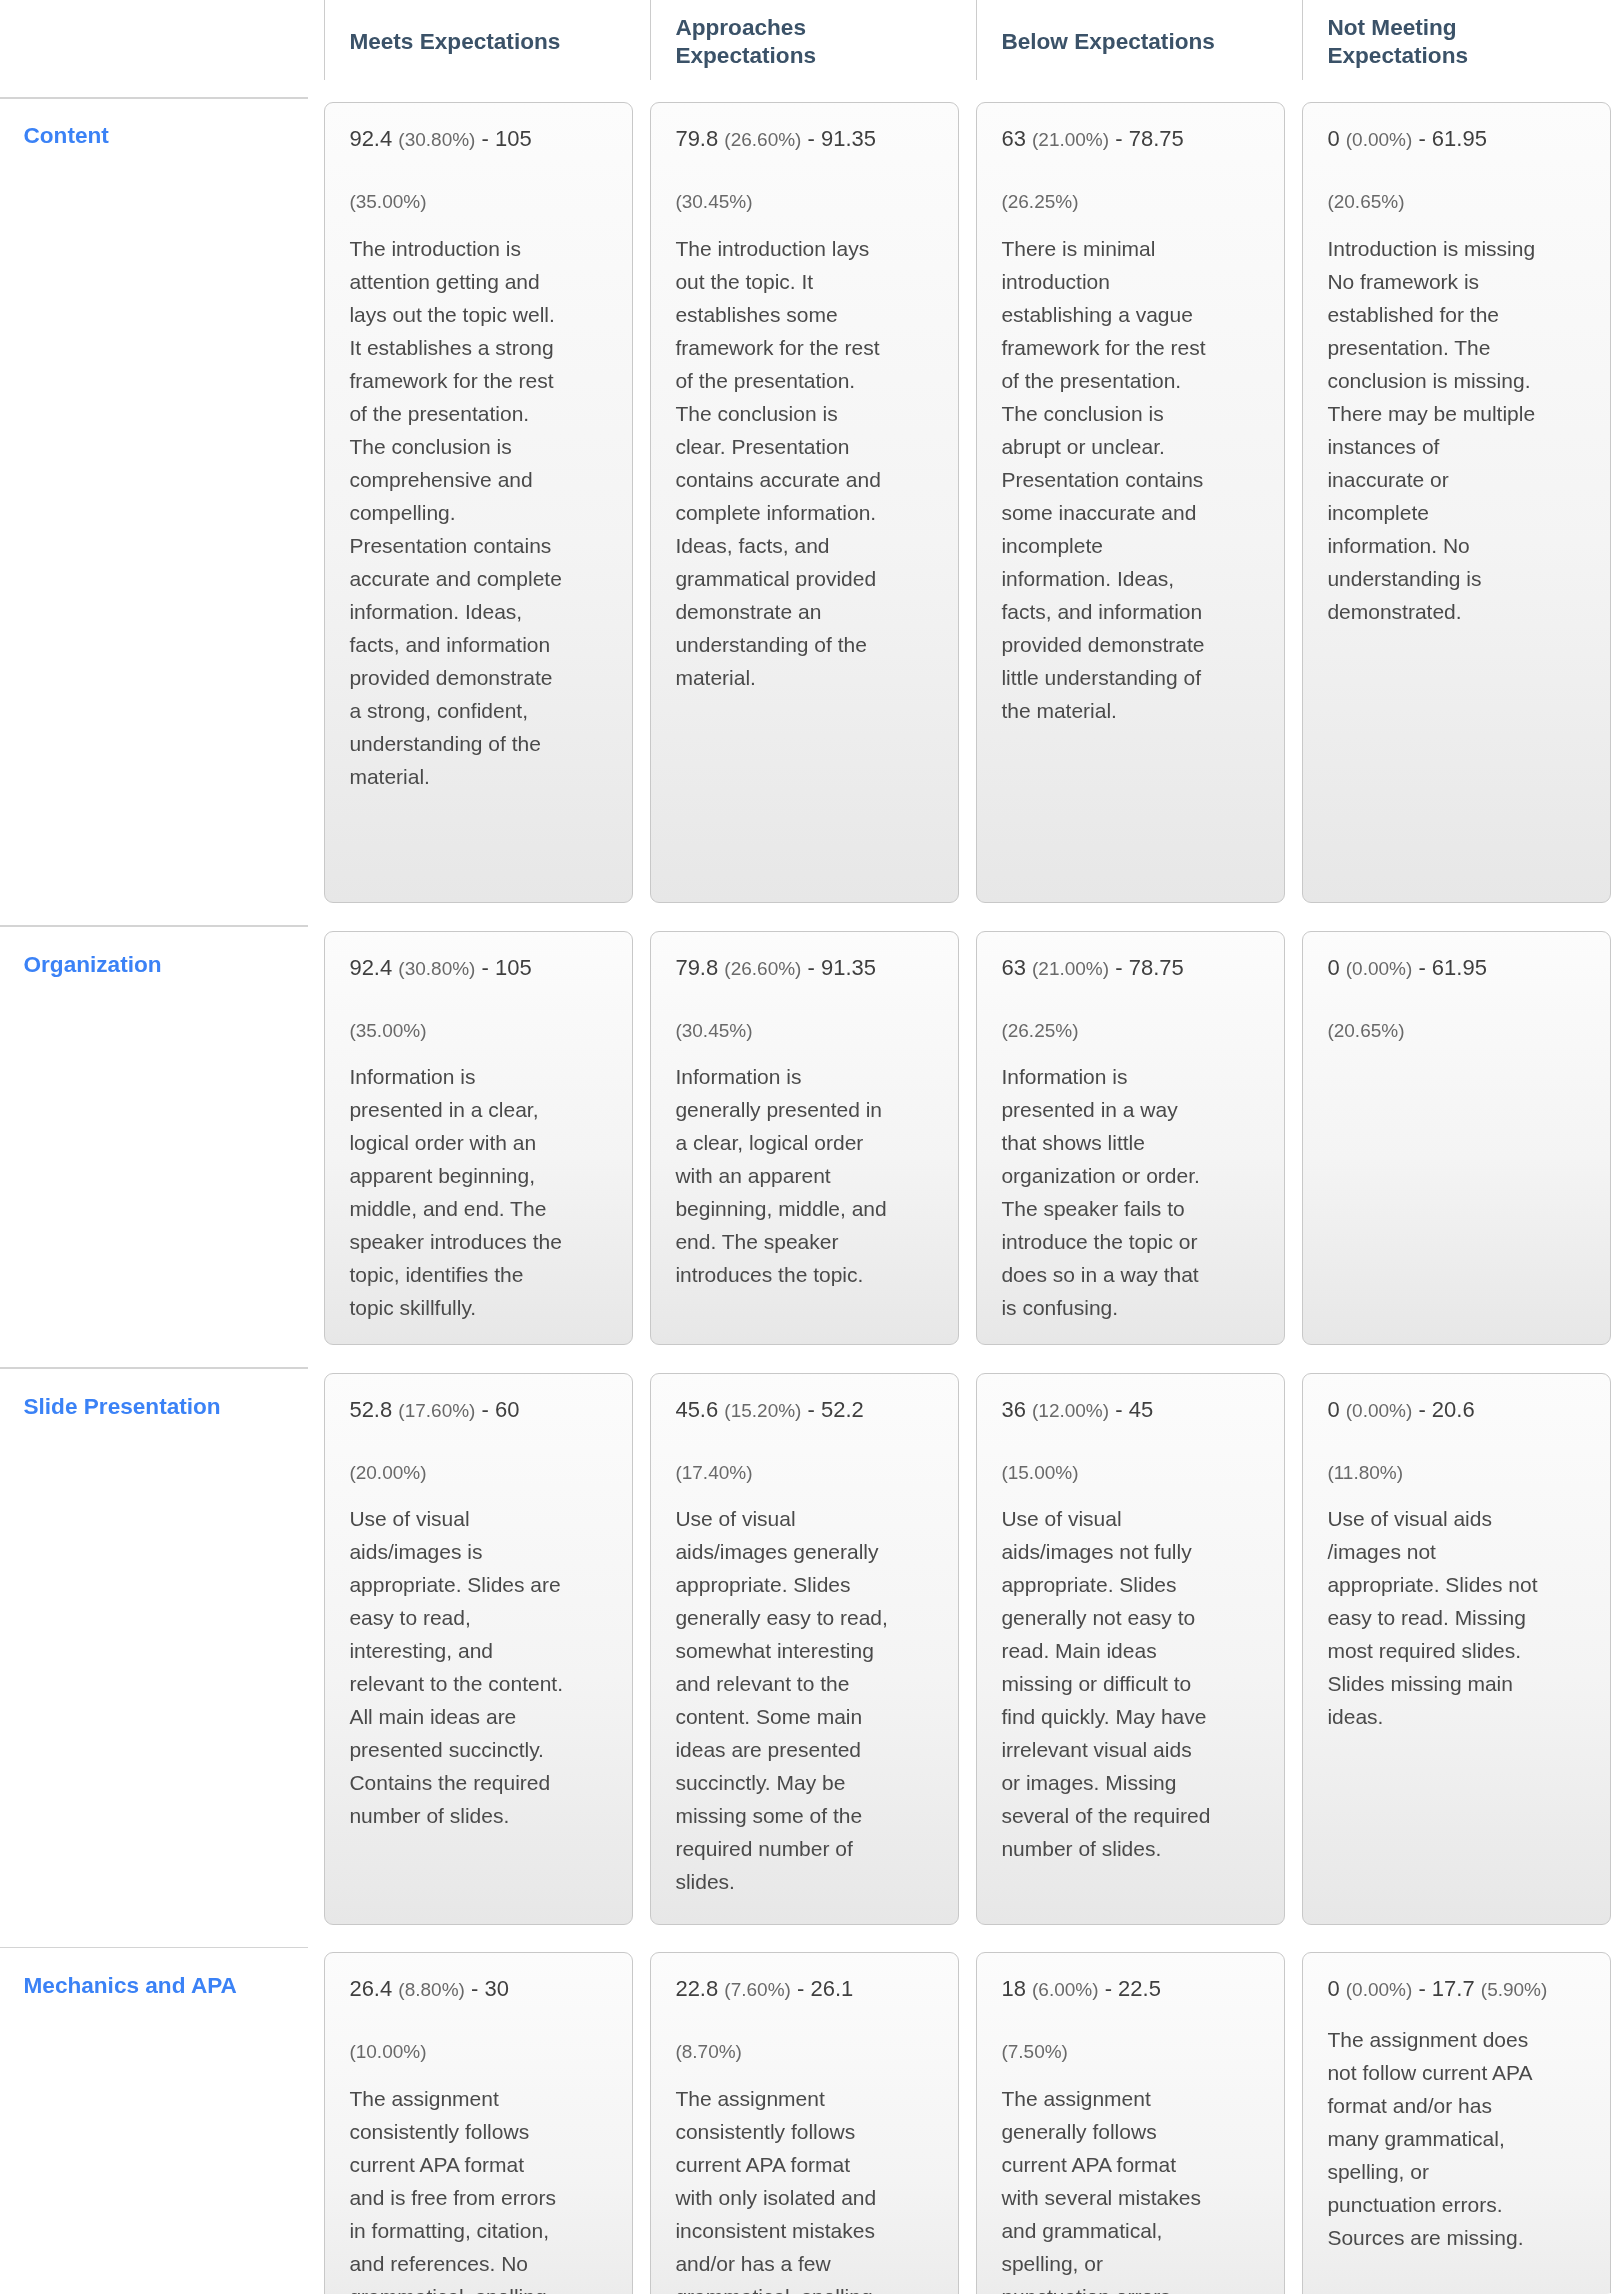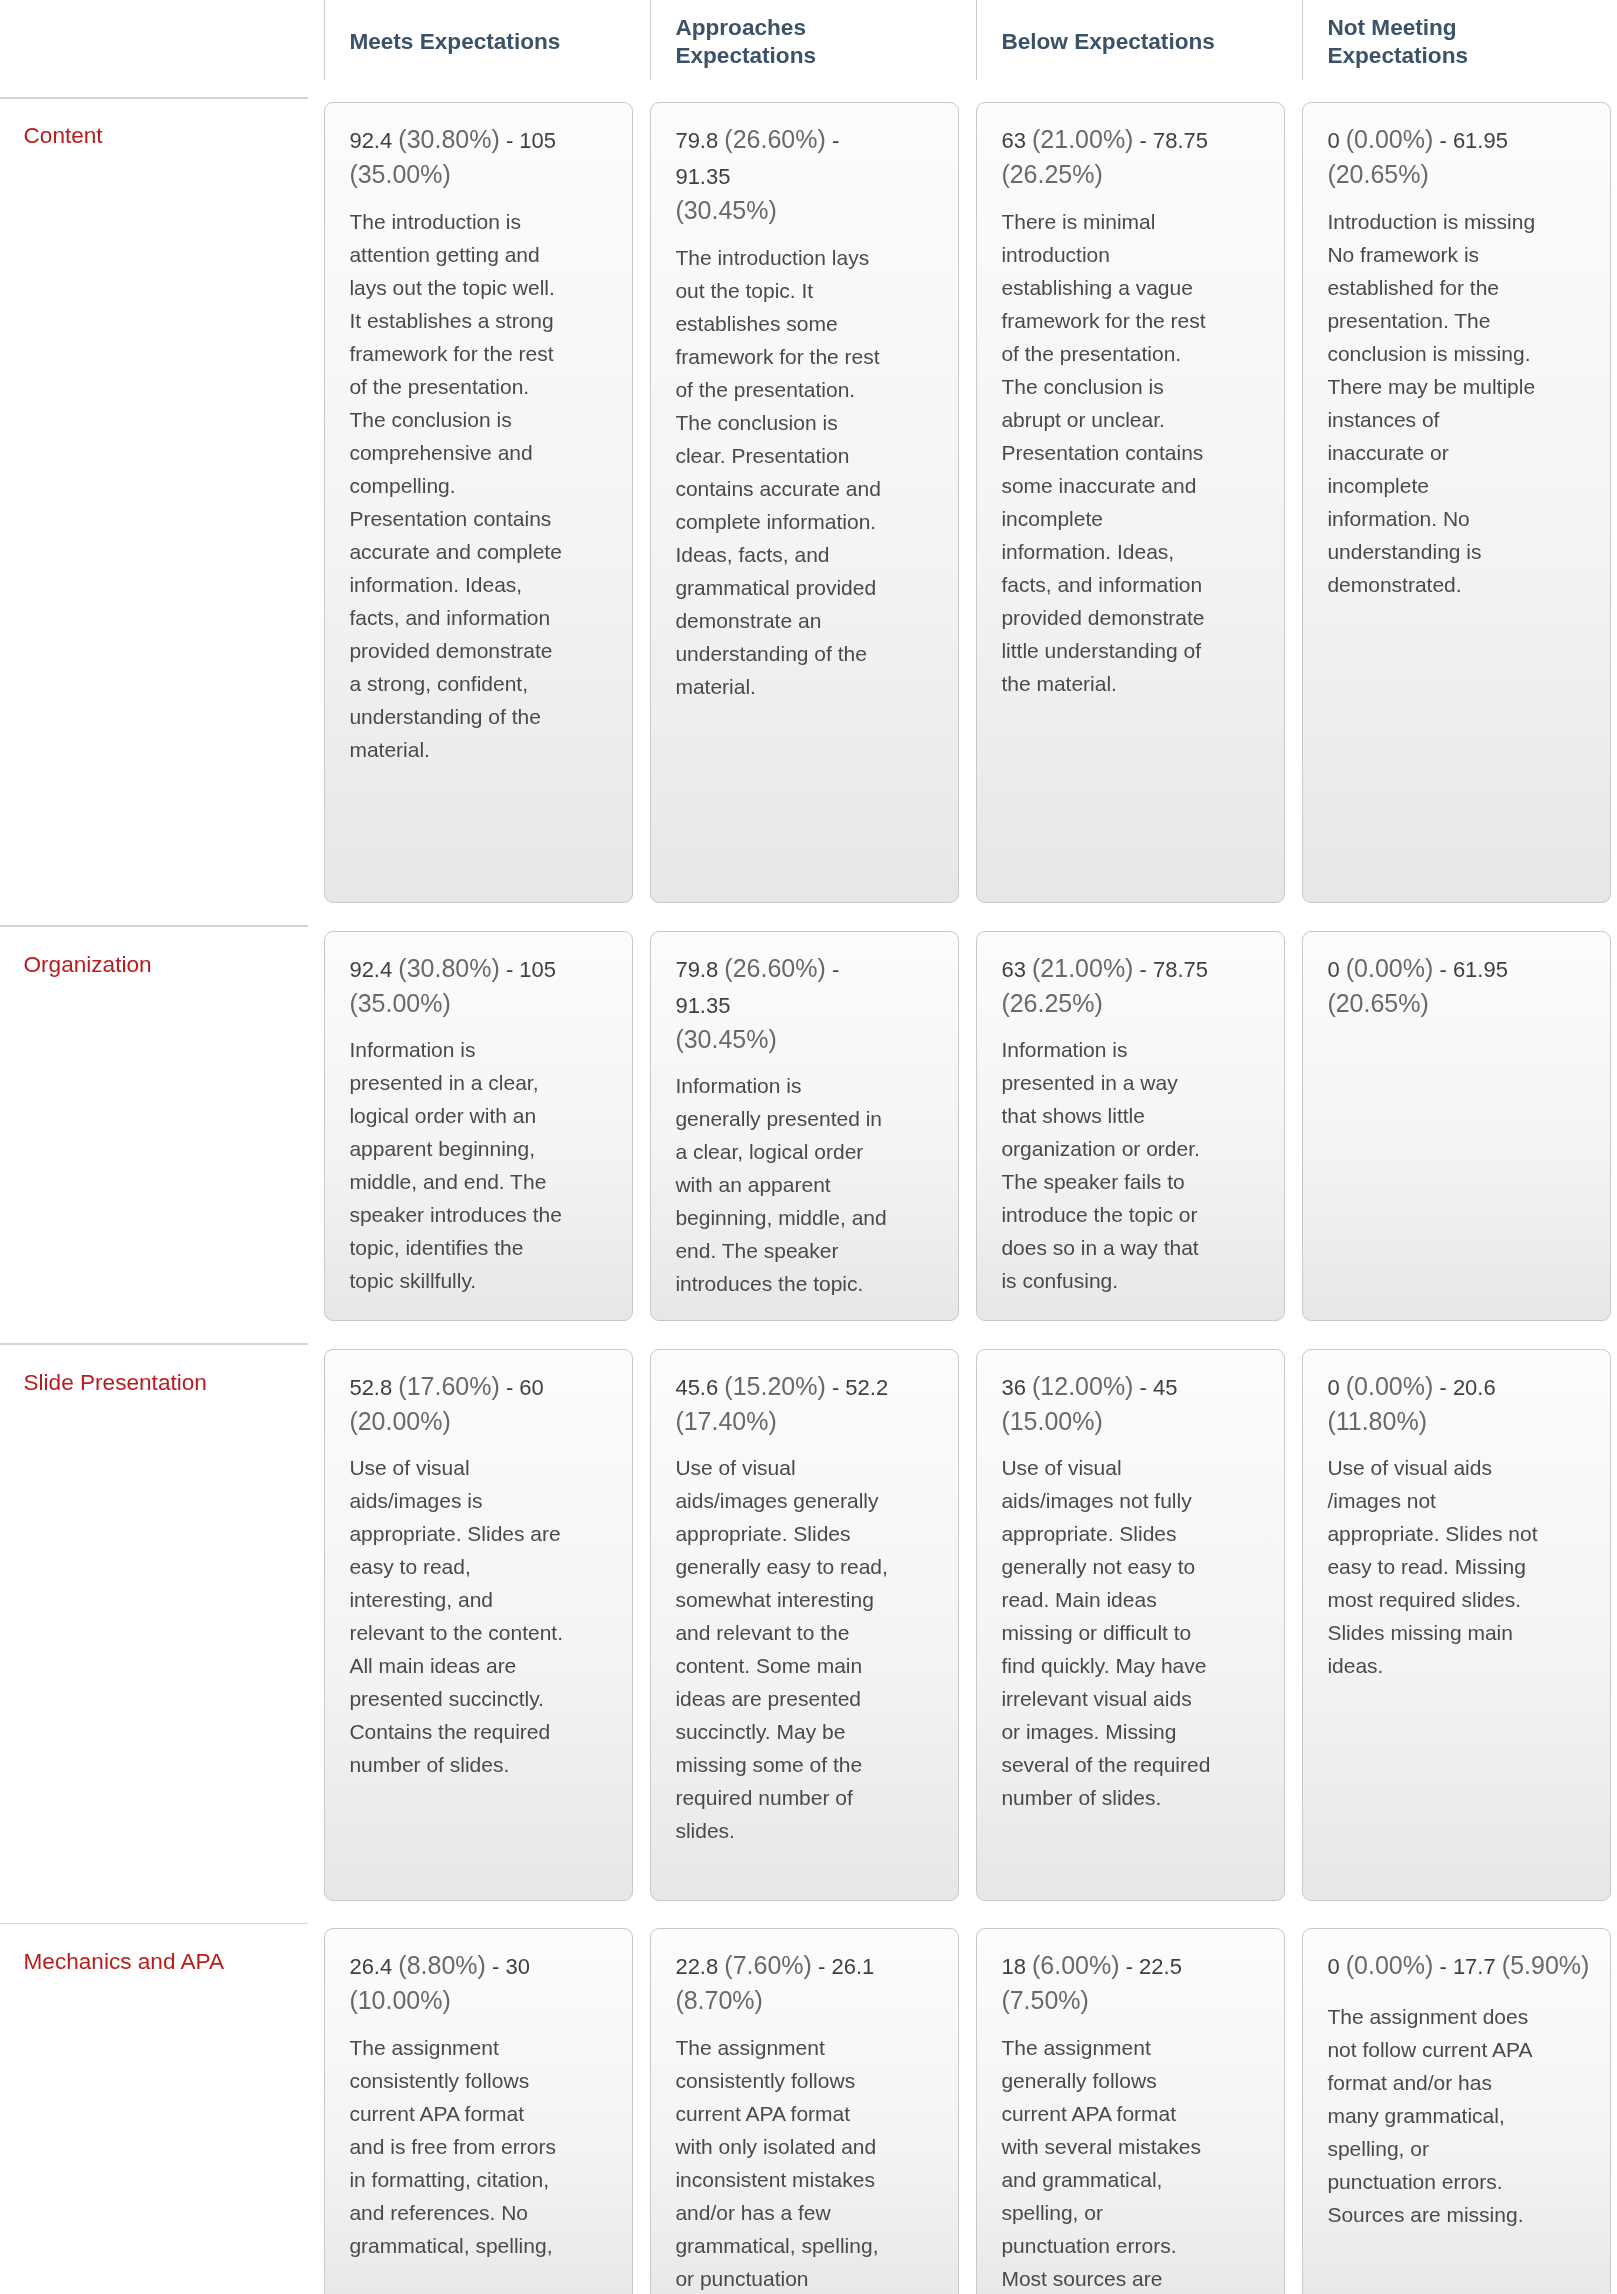--- a/index.html
+++ b/index.html
@@ -27,38 +27,38 @@
     font-size:22.6px; font-weight:bold; line-height:28px;
   }
   
   .rub-row { position:relative; padding:5.4px 0 22px 0; align-items:stretch; }
   .rub-row::before {
     content:""; position:absolute; top:0; left:0;
     width:308px; height:1.8px; background:#d4d4d4;
   }
   .row-label {
     padding:20px 16.3px 0 23.5px;
-    color:#b91c1c;
-    font-size:22.6px; font-weight:normal; line-height:28px;
+    color:#3b82f6;
+    font-size:22.6px; font-weight:bold; line-height:28px;
   }
   
   .cell {
     width:309px;
     border:1.8px solid #c8c8c8;
     border-radius:9px;
     background:linear-gradient(180deg, #fcfcfc 0%, #f4f4f4 55%, #e7e7e7 100%);
     padding:18px 68px 20px 24.4px;
     overflow:hidden;
   }
   .row-content .cell   { min-height:801px; }
   .row-organization .cell { min-height:380px; }
   .row-slide .cell     { min-height:552px; }
   .row-mechanics .cell { min-height:380px; }
   .range { color:#3f3f3f; font-size:22px; line-height:36px; margin-bottom:14.5px; }
-  .range .pct { color:#696969; font-size:25px; }
+  .range .pct { color:#696969; font-size:19px;margin-top:28px; }
   .range .pct2 { display:block; line-height:31px; }
   .range--nowrap { white-space:nowrap; }
   .range--nowrap .pct2 { display:inline; line-height:36px; }
   .desc { color:#4a4a4a; font-size:21px; line-height:33px; }
 </style>
 </head>
 <body>
 
 <div class="page">
 

